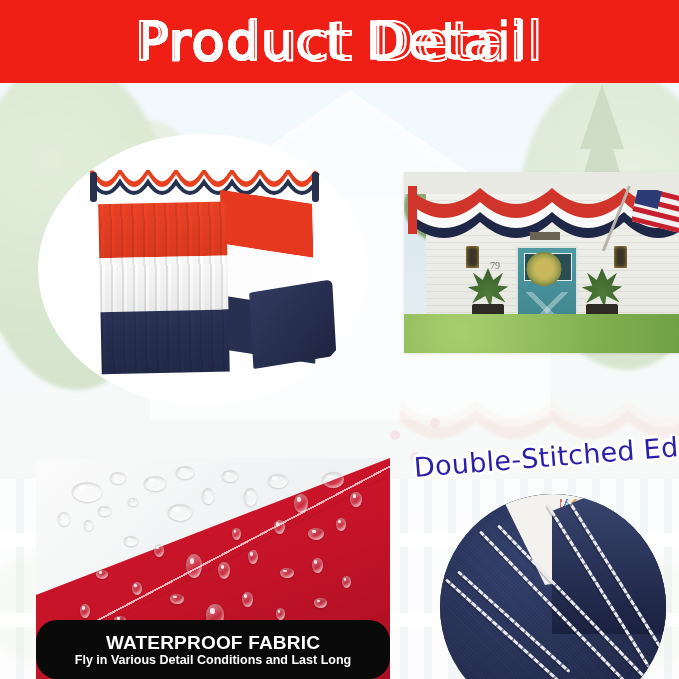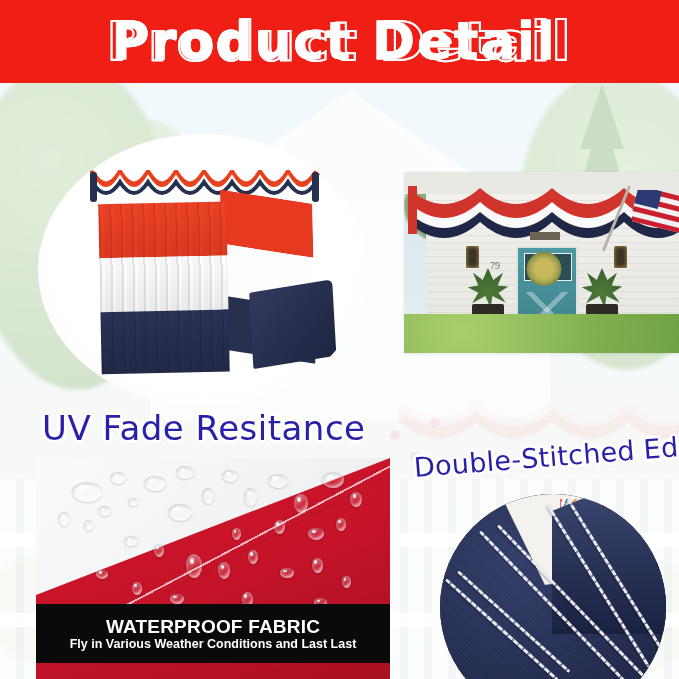--- a/index.html
+++ b/index.html
@@ -60,21 +60,21 @@
 
   
   .banner{
     position:absolute;left:0;top:0;width:679px;height:83px;
     background:#ef1f16;
     display:flex;align-items:center;justify-content:center;
     overflow:hidden;
   }
   .banner-title{
     font-family:"DejaVu Sans", sans-serif;
-    font-weight:700;
+    font-weight:400;
     font-size:54px;
     letter-spacing:2px;
     color:#ef1f16;
     -webkit-text-stroke:2px #ffffff;
     text-shadow:
       0 0 0 #fff,
       3px 0 0 rgba(255,255,255,.0);
     padding:0 6px;
     line-height:1;
     white-space:nowrap;
@@ -203,22 +203,22 @@
       linear-gradient(to bottom right,transparent calc(50% - 1px),rgba(180,20,35,.55) calc(50% - 1px) calc(50% + 1px),transparent calc(50% + 1px));
     opacity:.8;pointer-events:none;}
   .drop{position:absolute;border-radius:50% 50% 48% 52%/46% 46% 54% 54%;
     background:linear-gradient(145deg,rgba(255,255,255,.62),rgba(255,255,255,.10) 55%,rgba(255,255,255,.38));
     box-shadow:inset -1px -2px 3px rgba(255,255,255,.55),
                inset 1px 2px 3px rgba(0,0,0,.14),
                0 1px 2px rgba(0,0,0,.18);}
   .drop::after{content:"";position:absolute;left:22%;top:16%;width:28%;height:24%;
     border-radius:50%;background:rgba(255,255,255,.85);filter:blur(.6px);}
   .wp-caption{
-    position:absolute;left:0;bottom:16px;width:100%;height:59px;background:#0a0a0a;
-    display:flex;flex-direction:column;align-items:center;justify-content:center;gap:2px;
+    position:absolute;left:0;bottom:0;width:100%;height:59px;background:#0a0a0a;
+    display:flex;flex-direction:column;align-items:center;justify-content:center;gap:2px;border-radius:21px;
   }
   .wp-cap-title{color:#fff;font-size:19px;font-weight:700;letter-spacing:.2px;line-height:1;}
   .wp-cap-sub{color:#fff;font-size:12.5px;font-weight:700;line-height:1;}
 
   
   .stitch-circle{
     position:absolute;left:440px;top:494px;width:226px;height:226px;
     border-radius:50%;overflow:hidden;
     background:#262f53;
   }
@@ -360,21 +360,20 @@
         <rect x="4" y="2" width="56" height="36" fill="#f2f2f2"></rect>
         <rect x="4" y="2" width="56" height="5.2" fill="#c8202e"></rect>
         <rect x="4" y="12.4" width="56" height="5.2" fill="#c8202e"></rect>
         <rect x="4" y="22.8" width="56" height="5.2" fill="#c8202e"></rect>
         <rect x="4" y="33.2" width="56" height="4.8" fill="#c8202e"></rect>
         <rect x="4" y="2" width="24" height="18" fill="#2b3a75"></rect>
       </g>
     </svg>
   </div>
 
-  <div class="feature-label" id="uv-label">UV Fade Resitance</div>
 
   <div class="waterproof">
     <div class="wp-white"></div>
     <div class="wp-red"></div>
     <div class="wp-seam"></div>
     <div class="wp-seam2"></div>
 
     <div class="drop" style="left:36px;top:24px;width:30px;height:20px"></div>
     <div class="drop" style="left:74px;top:14px;width:16px;height:12px"></div>
     <div class="drop" style="left:22px;top:54px;width:12px;height:14px"></div>
@@ -411,21 +410,21 @@
     <div class="drop" style="left:240px;top:150px;width:9px;height:12px"></div>
     <div class="drop" style="left:278px;top:140px;width:13px;height:10px"></div>
     <div class="drop" style="left:44px;top:146px;width:10px;height:14px"></div>
     <div class="drop" style="left:78px;top:158px;width:12px;height:9px"></div>
     <div class="drop" style="left:112px;top:170px;width:15px;height:11px"></div>
     <div class="drop" style="left:200px;top:170px;width:10px;height:13px"></div>
     <div class="drop" style="left:260px;top:176px;width:12px;height:9px"></div>
 
     <div class="wp-caption">
       <div class="wp-cap-title">WATERPROOF FABRIC</div>
-      <div class="wp-cap-sub">Fly in Various Weather Conditions and Last Last</div>
+      <div class="wp-cap-sub">Fly in Various Detail Conditions and Last Long</div>
     </div>
   </div>
 
   <div class="feature-label" id="dse-label">Double-Stitched Edge</div>
 
   <div class="stitch-circle">
     <div class="sc-fabric"></div>
     <div class="sc-weave"></div>
     <div class="sc-white-wedge"></div>
     <div class="sc-burst"></div>

